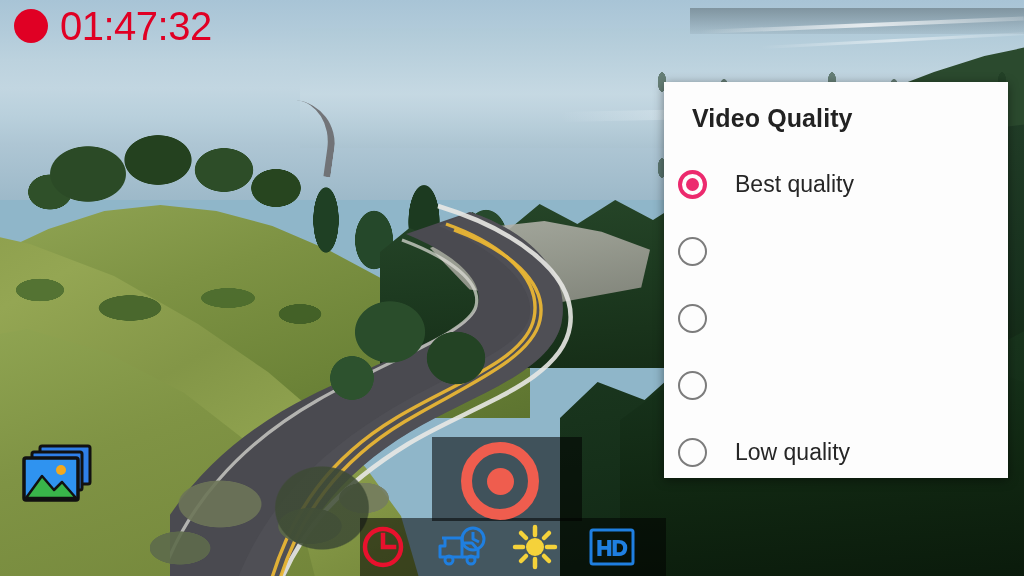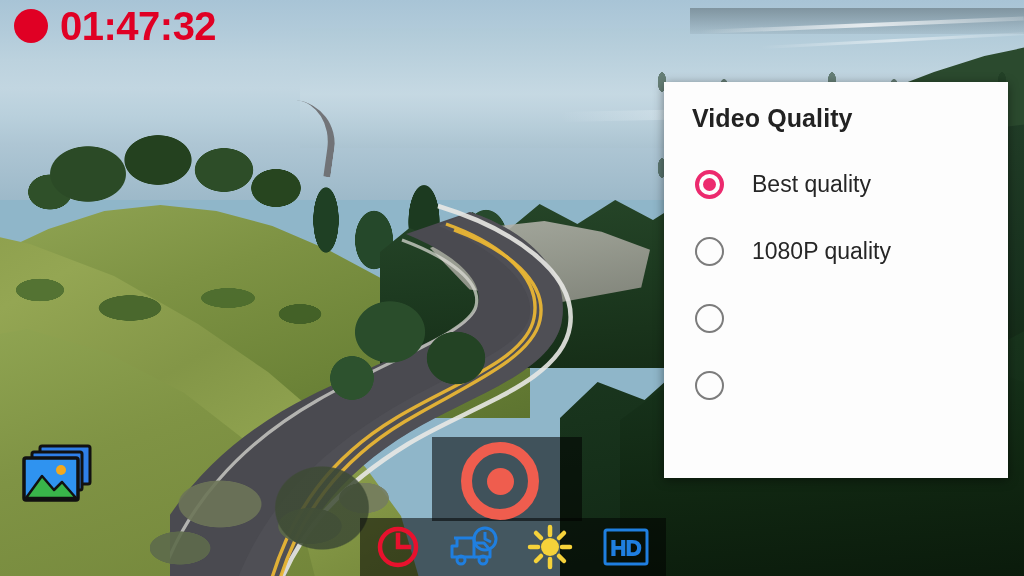--- a/index.html
+++ b/index.html
@@ -198,21 +198,21 @@
     display: flex; align-items: center; gap: 12px;
     z-index: 30;
   }
   #rec-dot {
     width: 34px; height: 34px; border-radius: 50%;
     background: #e00024;
   }
   #rec-time {
     color: #e00024;
     font-size: 40px;
-    font-weight: 700;
+    font-weight: 400;
     letter-spacing: -0.5px;
     line-height: 1;
     font-family: "Liberation Sans", sans-serif;
   }
 
   
   #gallery-btn {
     position: absolute; left: 18px; top: 440px;
     width: 78px; height: 66px;
     z-index: 30; cursor: pointer;
@@ -241,21 +241,21 @@
   
   #bottom-toolbar {
     position: absolute; left: 360px; top: 518px;
     width: 306px; height: 58px;
     background: rgba(0,0,0,.52);
     display: flex; align-items: center;
     z-index: 20;
   }
   .tool-btn {
     width: 76px; height: 58px;
-    display: flex; align-items: center; justify-content: center;
+    display: flex; align-items: center; 
     cursor: pointer;
   }
 
   
   #quality-dialog {
     position: absolute; left: 664px; top: 82px;
     width: 344px; height: 396px;
     background: #fdfdfd;
     z-index: 50;
     box-shadow: 0 2px 10px rgba(0,0,0,.45);
@@ -265,21 +265,21 @@
     font-size: 25px;
     font-weight: bold;
     color: #222222;
     padding: 0 0 0 28px;
     margin-bottom: 18px;
     letter-spacing: .1px;
   }
   .option-row {
     display: flex; align-items: center;
     height: 67px;
-    padding-left: 31px;
+    padding-left: 14px;
     cursor: pointer;
   }
   .radio {
     width: 29px; height: 29px; border-radius: 50%;
     flex: 0 0 29px;
     border: 2.5px solid #7c7c7c;
     position: relative;
   }
   .radio.checked {
     border-color: #ec2a6e;
@@ -430,26 +430,29 @@
   <div id="quality-dialog">
     <div id="dialog-title">Video Quality</div>
 
     <div class="option-row">
       <span class="radio checked"></span>
       <span class="option-label">Best quality</span>
     </div>
 
     <div class="option-row">
       <span class="radio"></span>
-      <span class="option-label">1080P quality</span>
     </div>
 
     <div class="option-row">
       <span class="radio"></span>
     </div>
 
     <div class="option-row">
       <span class="radio"></span>
     </div>
 
+    <div class="option-row">
+      <span class="radio"></span>
+      <span class="option-label">Low quality</span>
+    </div>
   </div>
 
 </div>
 
 </body></html>

